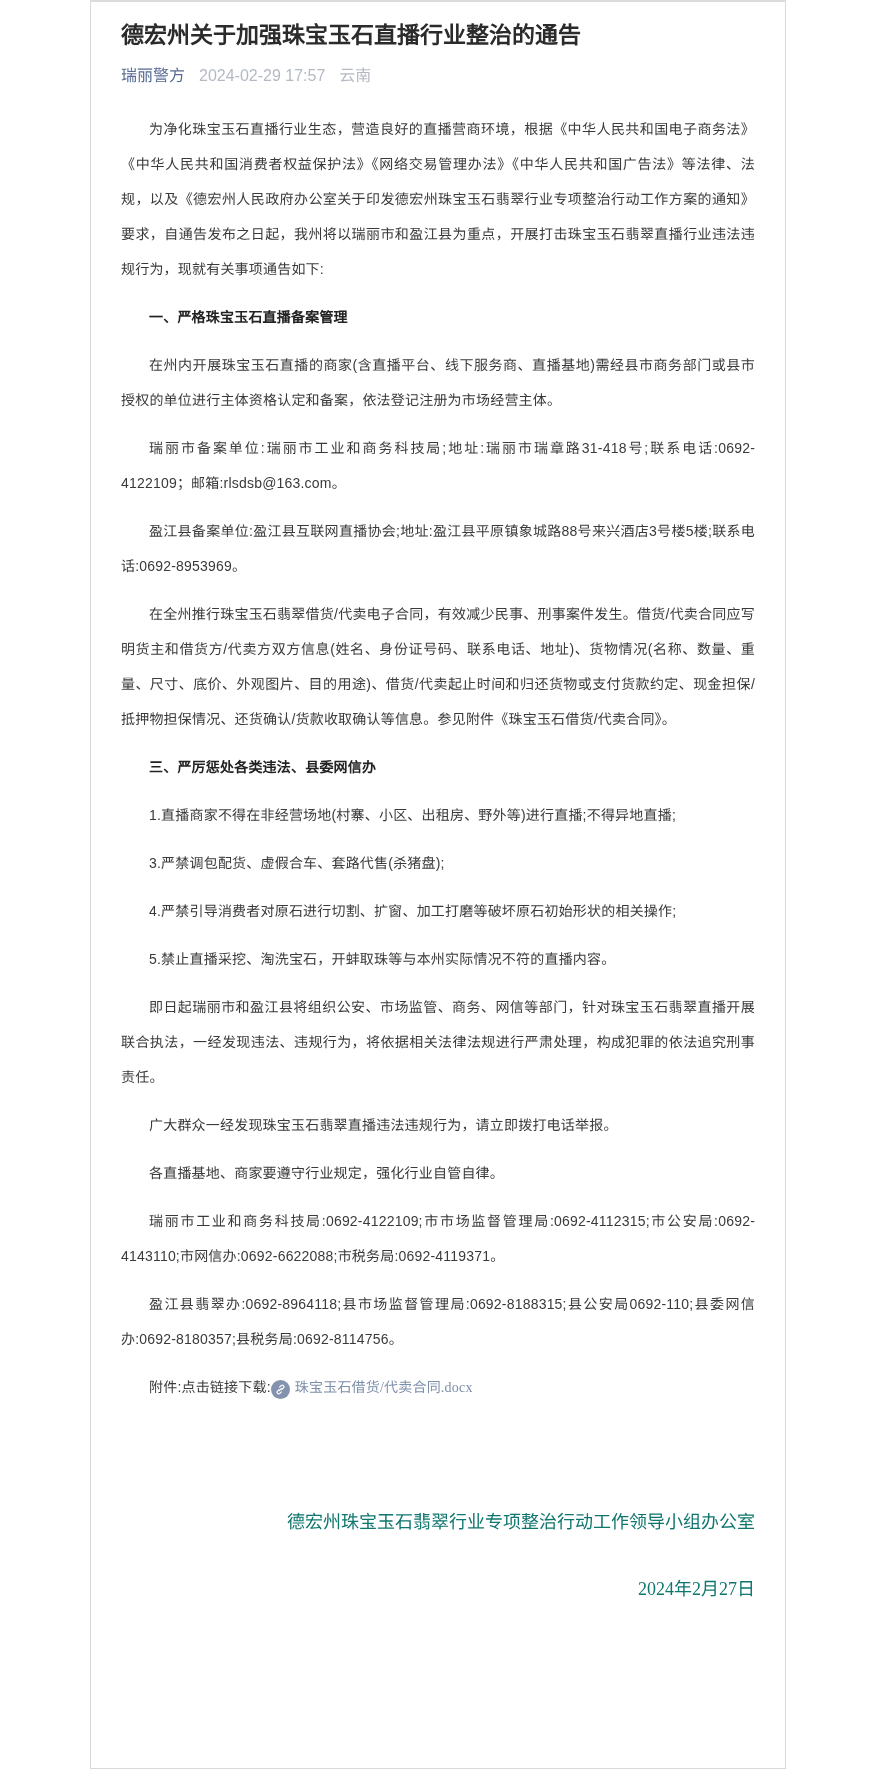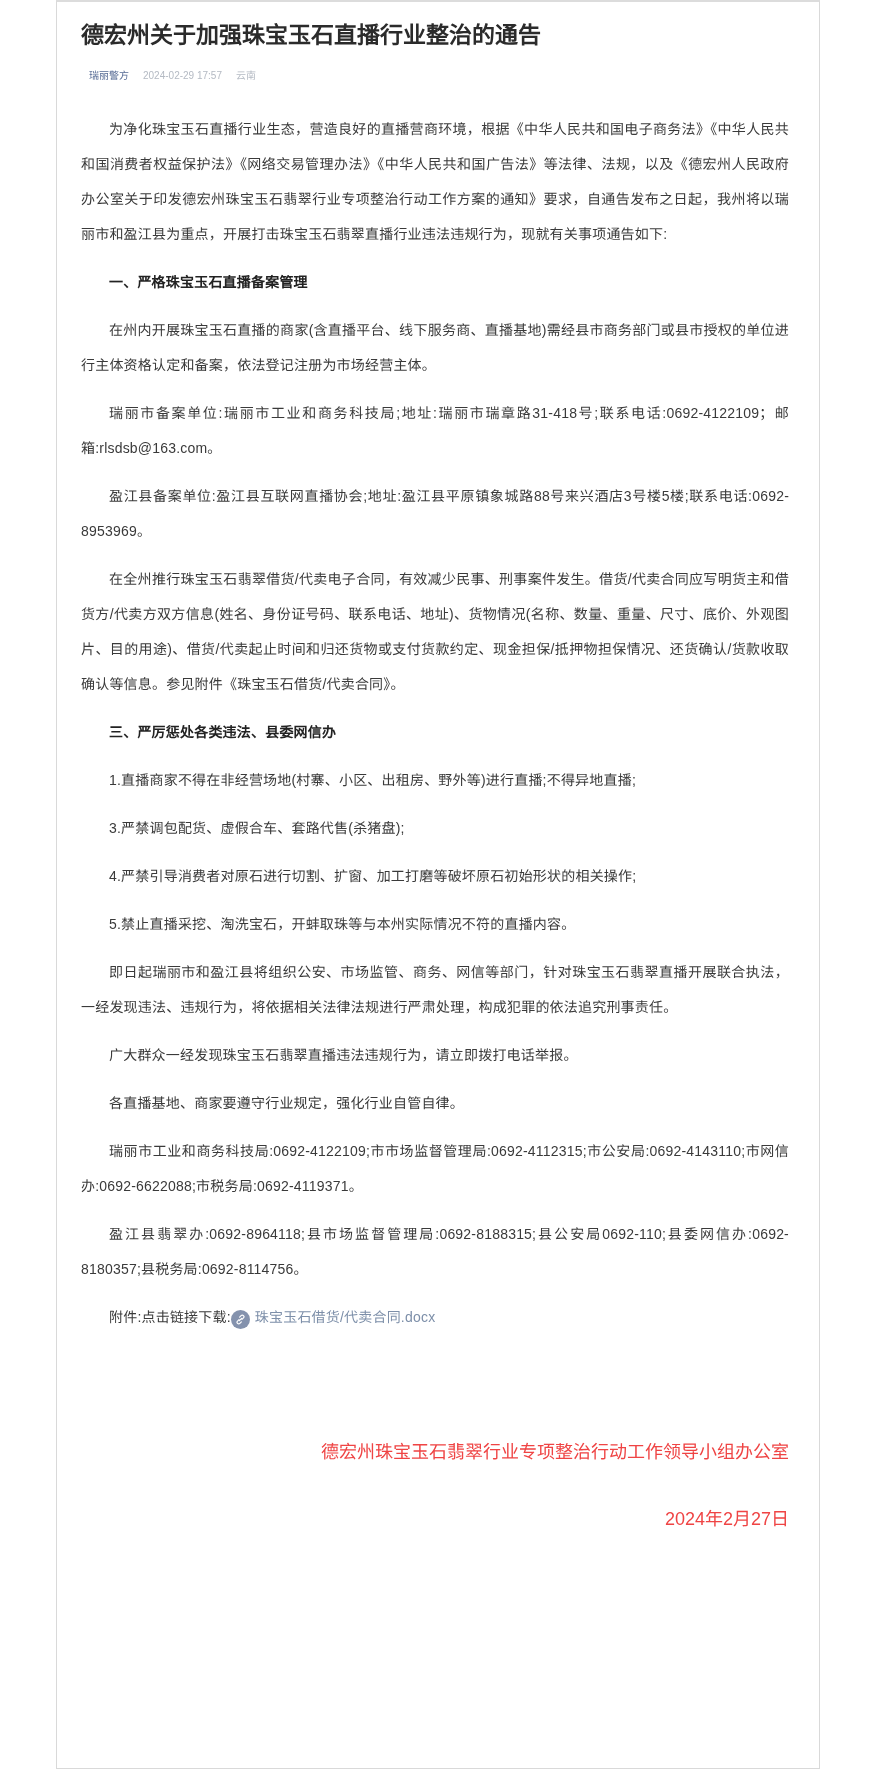--- a/index.html
+++ b/index.html
@@ -5,46 +5,45 @@
   html, body {
     margin: 0;
     padding: 0;
     background: #ffffff;
   }
   body {
     font-family: "Liberation Sans", "DejaVu Sans", sans-serif;
     color: #3a3a3a;
   }
   .page {
-    width: 764px;
+    width: 696px;
     min-height: 1769px;
     box-sizing: border-box;
     margin: 0 auto;
     background: #ffffff;
     border-left: 1px solid #d9d9d9;
     border-right: 1px solid #d9d9d9;
     border-top: 2px solid #dcdcdc;
     border-bottom: 1px solid #d9d9d9;
-    padding: 16px 30px 40px 24px;
+    padding: 16px 30px 40px 30px;
   }
   .article-title {
     margin: 0;
     font-size: 23px;
     line-height: 34px;
     font-weight: 700;
     color: #2b2b2b;
   }
   .meta-row {
     margin-top: 13px;
-    font-size: 10px;
+    font-size: 16px;
     line-height: 21px;
     display: flex;
     align-items: baseline;
     gap: 14px;
-    margin-left: 8px;
   }
   .meta-author {
     color: #576b95;
     cursor: pointer;
   }
   .meta-date, .meta-location {
     color: #b4bac3;
   }
   .article-body {
     margin-top: 26px;
@@ -62,20 +61,21 @@
     font-weight: 700;
     color: #222222;
   }
   .attachment-line {
     text-align: left;
   }
   .attachment-link {
     color: #7d8fa9;
     text-decoration: none;
     cursor: pointer;
+    font-family: Liberation Serif, serif;
   }
   .link-icon-circle {
     display: inline-flex;
     align-items: center;
     justify-content: center;
     width: 19px;
     height: 19px;
     border-radius: 50%;
     background: #8492ad;
     vertical-align: -3px;
@@ -91,21 +91,22 @@
     stroke-linejoin: round;
   }
   .article-footer {
     margin-top: 100px;
   }
   .footer-org, .footer-date {
     margin: 0;
     font-size: 18px;
     line-height: 35px;
     text-align: right;
-    color: #ef4444;
+    color: #0f766e;
+    font-family: Liberation Serif, serif;
   }
   .footer-date {
     margin-top: 32px;
   }
 </style>
 </head>
 <body>
 
 <div class="page">
 

